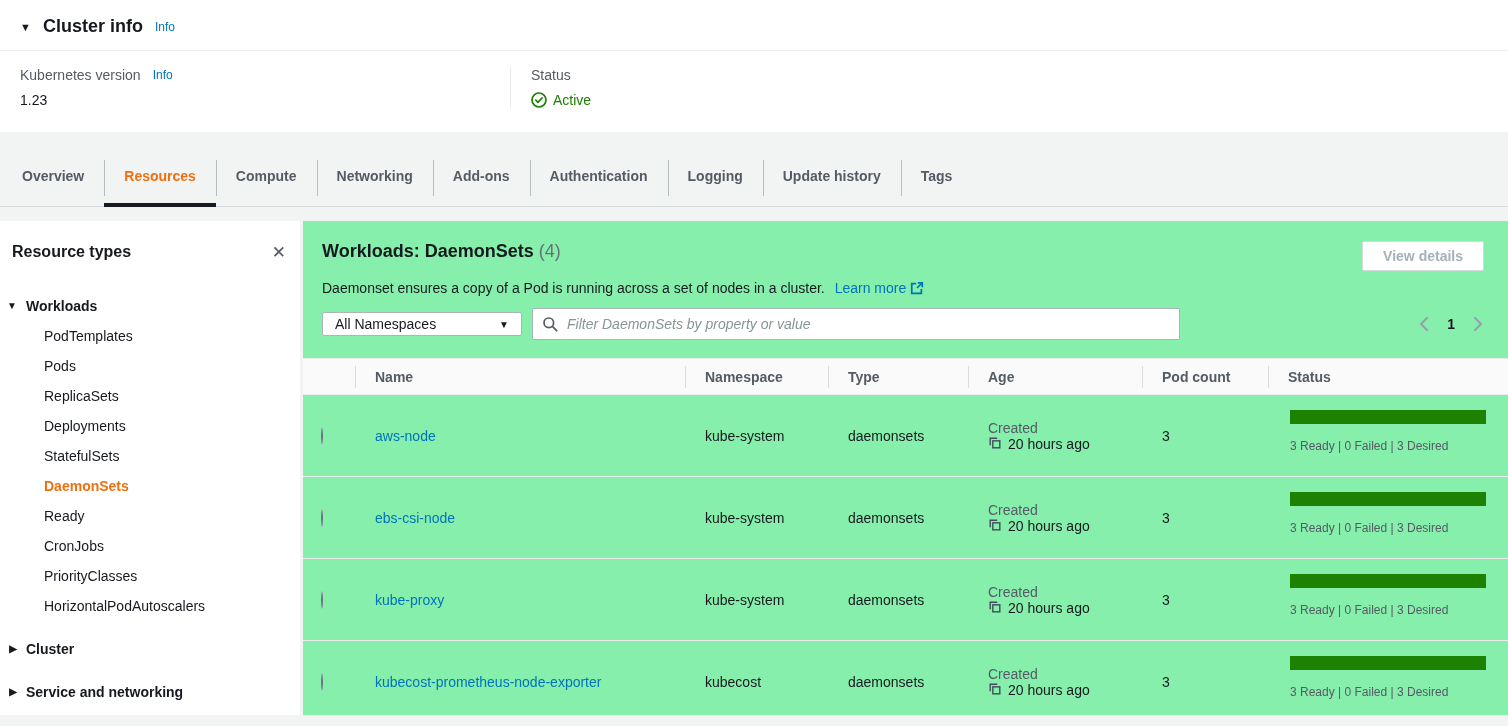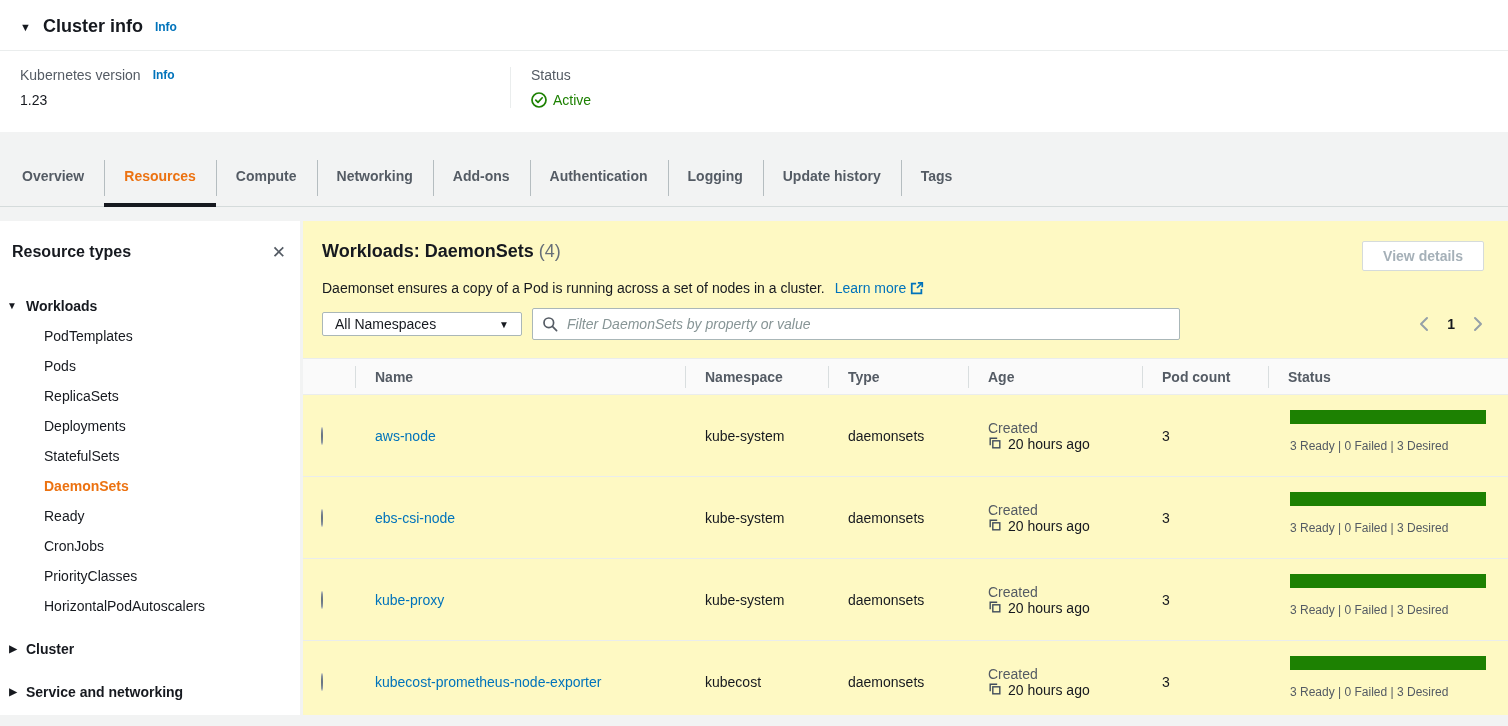--- a/index.html
+++ b/index.html
@@ -7,21 +7,21 @@
   body {
     width:1508px; height:726px; overflow:hidden; position:relative;
     background:#f2f3f3; color:#16191f;
     font-family:"Liberation Sans", sans-serif; font-size:14px;
   }
   
   .top-card { background:#fff; width:100%; }
   .title-row { display:flex; align-items:center; padding:16px 20px 13px 20px; border-bottom:1px solid #eaeded; }
   .caret-down { font-size:11px; color:#16191f; margin-right:12px; cursor:pointer; }
   .page-title { font-size:18px; font-weight:bold; color:#16191f; }
-  .info-link { color:#0073bb; font-size:12px; font-weight:bold; margin-left:12px; text-decoration:none; cursor:pointer; }
+  .info-link { color:#0073bb; font-size:12px; font-weight:normal; margin-left:12px; text-decoration:none; cursor:pointer; }
   .fields-row { display:flex; padding:16px 0 24px 0; }
   .field { padding:0 20px; }
   .field:nth-child(1){ width:510px; }
   .field:nth-child(2){ width:493px; border-left:1px solid #eaeded; }
   .field:nth-child(3){ flex:1; border-left:1px solid #eaeded; }
   .field-label { color:#545b64; font-size:14px; margin-bottom:9px; display:flex; align-items:center; }
   .field-value { font-size:14px; color:#16191f; }
   .status-value { color:#1d8102; display:flex; align-items:center; gap:6px; }
   .icon-check { width:16px; height:16px; display:inline-block; }
   
@@ -36,21 +36,21 @@
   .sidebar-header { display:flex; justify-content:space-between; align-items:center; padding:22px 14px 0 12px; }
   .sidebar-title { font-size:16px; font-weight:bold; }
   .close-x { font-size:17px; color:#545b64; cursor:pointer; line-height:1; }
   .tree { margin-top:30px; }
   .group-header { display:flex; align-items:center; font-weight:bold; font-size:14px; color:#16191f; line-height:30px; cursor:pointer; }
   .group-header .tri { width:26px; text-align:right; padding-right:9px; font-size:10px; color:#16191f; }
   .group.collapsed { margin-top:13px; }
   .tree-item { padding-left:44px; line-height:30px; font-size:14px; color:#16191f; cursor:pointer; }
   .tree-item.selected { color:#ec7211; font-weight:bold; }
   
-  .main { flex:1; background:#fef9c3; padding-top:20px; overflow:hidden; }
+  .main { flex:1; background:#86efac; padding-top:20px; overflow:hidden; }
   .main-header { display:flex; justify-content:space-between; align-items:flex-start; padding:0 24px 0 19px; }
   .main-title { font-size:18px; font-weight:bold; color:#16191f; }
   .main-count { font-weight:normal; color:#687078; }
   .btn-secondary { background:#fff; border:1px solid #d5dbdb; border-radius:2px; color:#a5b0b8; font-weight:bold; font-size:14px; padding:6px 20px; font-family:inherit; cursor:not-allowed; }
   .desc-line { margin:9px 24px 12px 19px; font-size:14px; color:#16191f; }
   .learn-more { color:#0073bb; text-decoration:none; margin-left:6px; cursor:pointer; }
   .icon-ext { width:14px; height:14px; vertical-align:-2px; margin-left:4px; }
   .controls { display:flex; align-items:center; margin:0 24px 18px 19px; }
   .ns-select { width:200px; height:24px; border:1px solid #aab7b8; border-radius:2px; background:#fff; display:flex; align-items:center; justify-content:space-between; padding:0 12px; font-size:14px; color:#16191f; cursor:pointer; }
   .ns-caret { font-size:10px; color:#16191f; }

